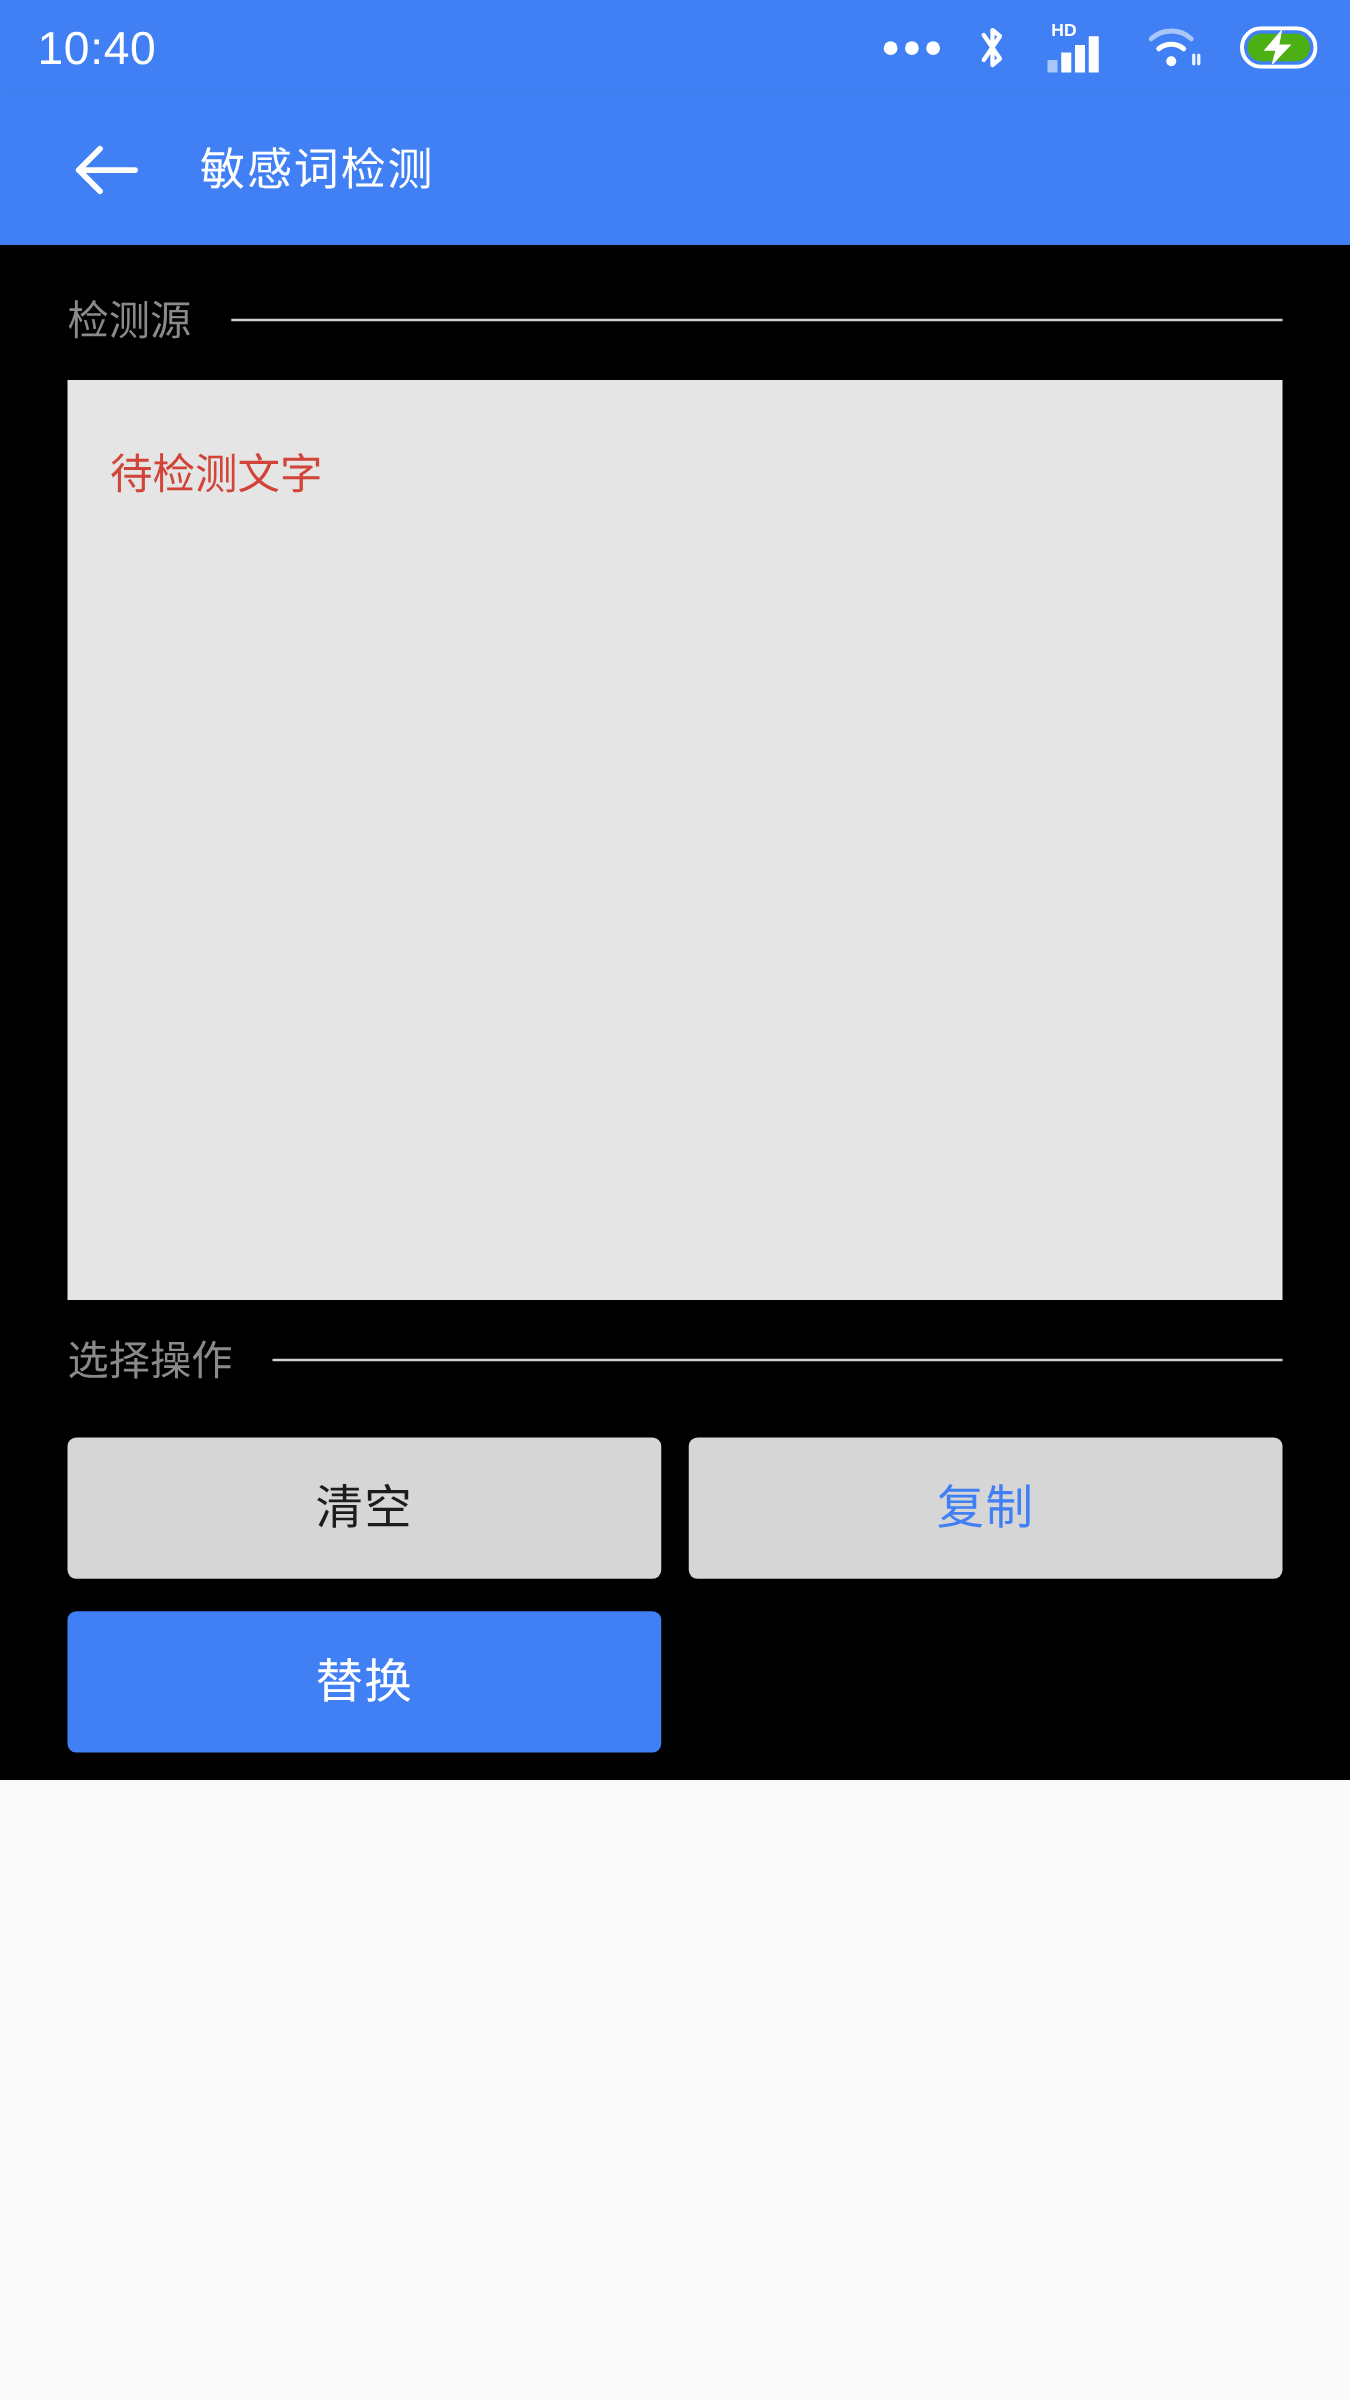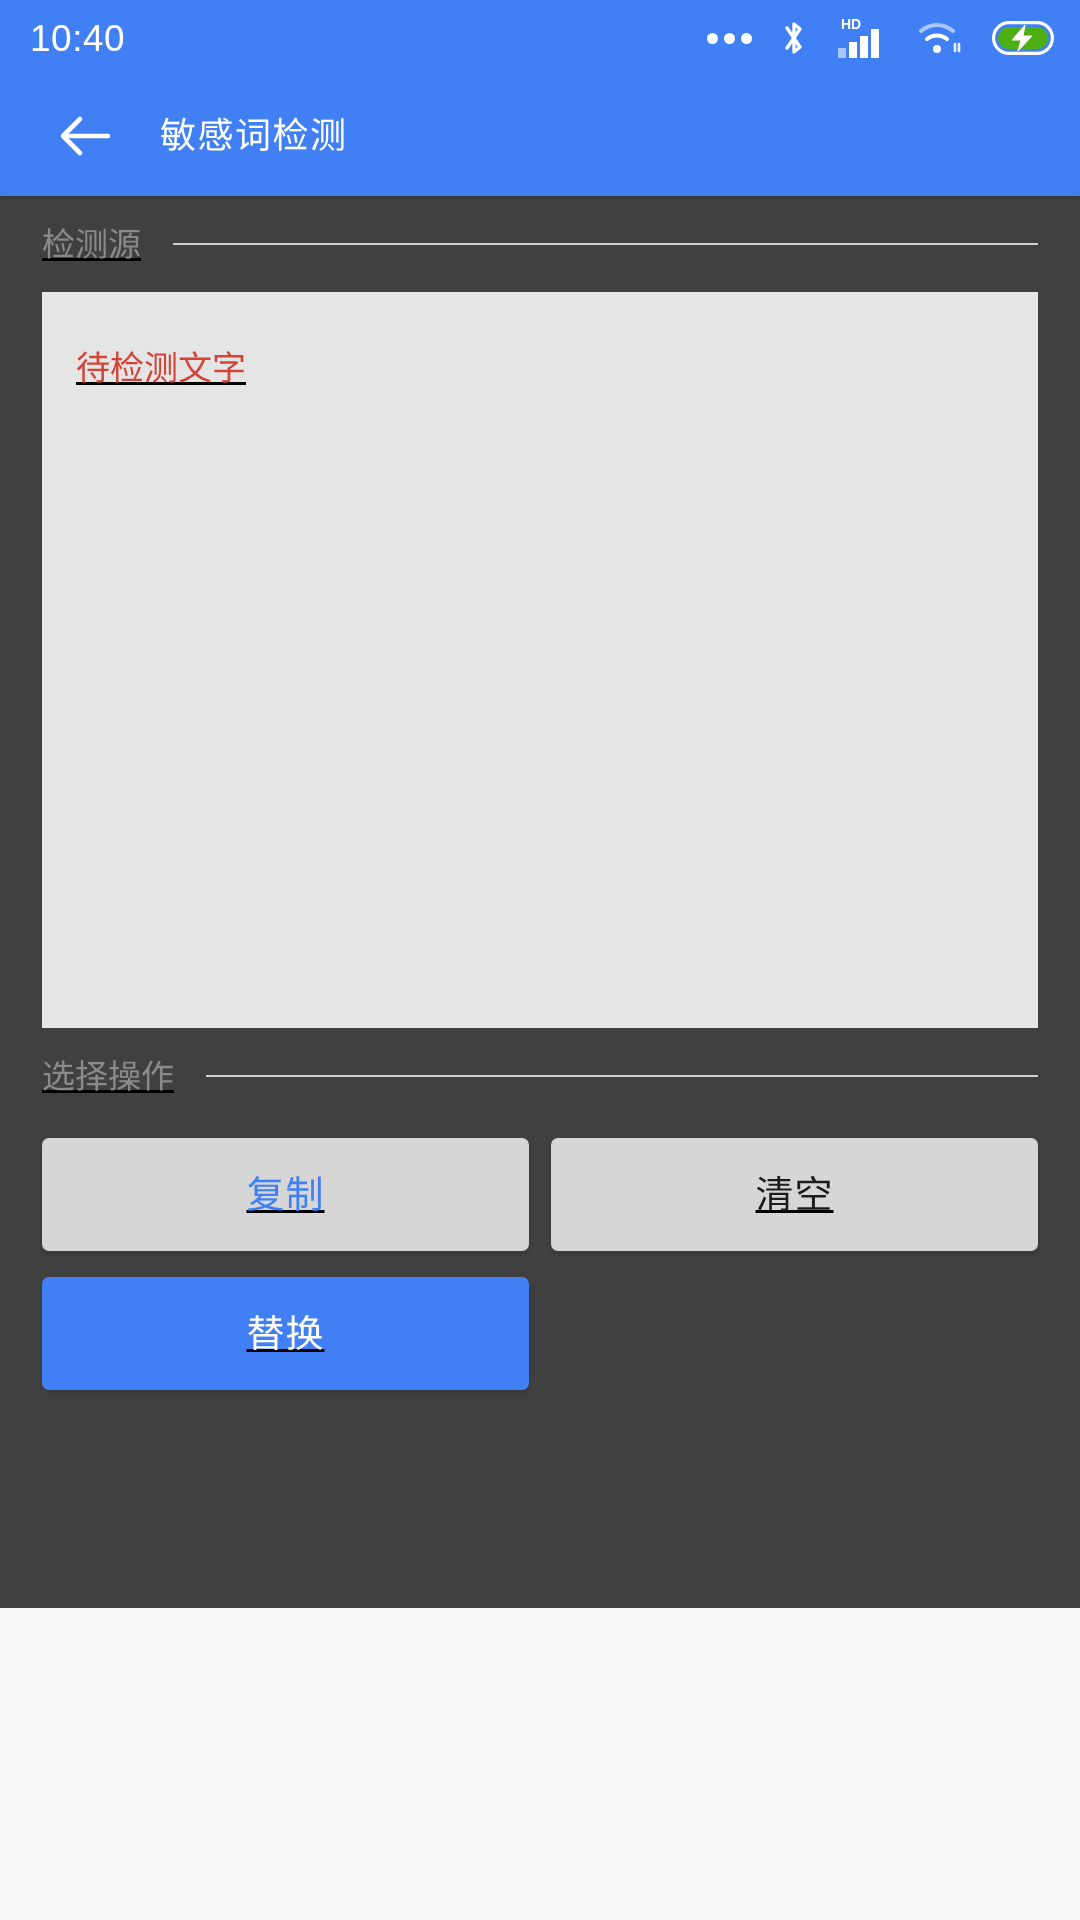--- a/index.html
+++ b/index.html
@@ -13,21 +13,21 @@
 
   body {
     background: #fafafa;
     font-family: "Liberation Sans", "DejaVu Sans", sans-serif;
     -webkit-font-smoothing: antialiased;
   }
 
   .phone {
     position: relative;
     width: 1080px;
-    height: 1608px;
+    height: 1424px;
     background: #fafafa;
     display: flex;
     flex-direction: column;
   }
 
   
   .status-bar {
     height: 76px;
     background: #4080f4;
     display: flex;
@@ -92,24 +92,23 @@
     font-size: 36px;
     font-weight: 400;
     margin-left: 38px;
     letter-spacing: 1.5px;
     line-height: 1;
   }
 
   
   .content {
     flex: 1 1 auto;
-    background: #404040;
-    padding: 0;
+    background: #000000;
+    padding: 12px;
     position: relative;
-    text-decoration: underline;
   }
 
   .section-header {
     display: flex;
     align-items: center;
     padding: 0 42px;
     height: 96px;
   }
   .section-header .label {
     color: #8a8a8a;
@@ -263,22 +262,22 @@
     <div class="source-field-wrap">
       <textarea class="source-field" placeholder="待检测文字" style=""></textarea>
     </div>
 
     <div class="section-header">
       <span class="label">选择操作</span>
       <span class="rule"></span>
     </div>
 
     <div class="ops-grid">
+      <button class="op-button gray dark-text">清空</button>
+
       <button class="op-button gray blue-text">复制</button>
-
-      <button class="op-button gray dark-text">清空</button>
 
       <button class="op-button blue">替换</button>
 
     </div>
 
   </div>
 </div>
 
 </body></html>

